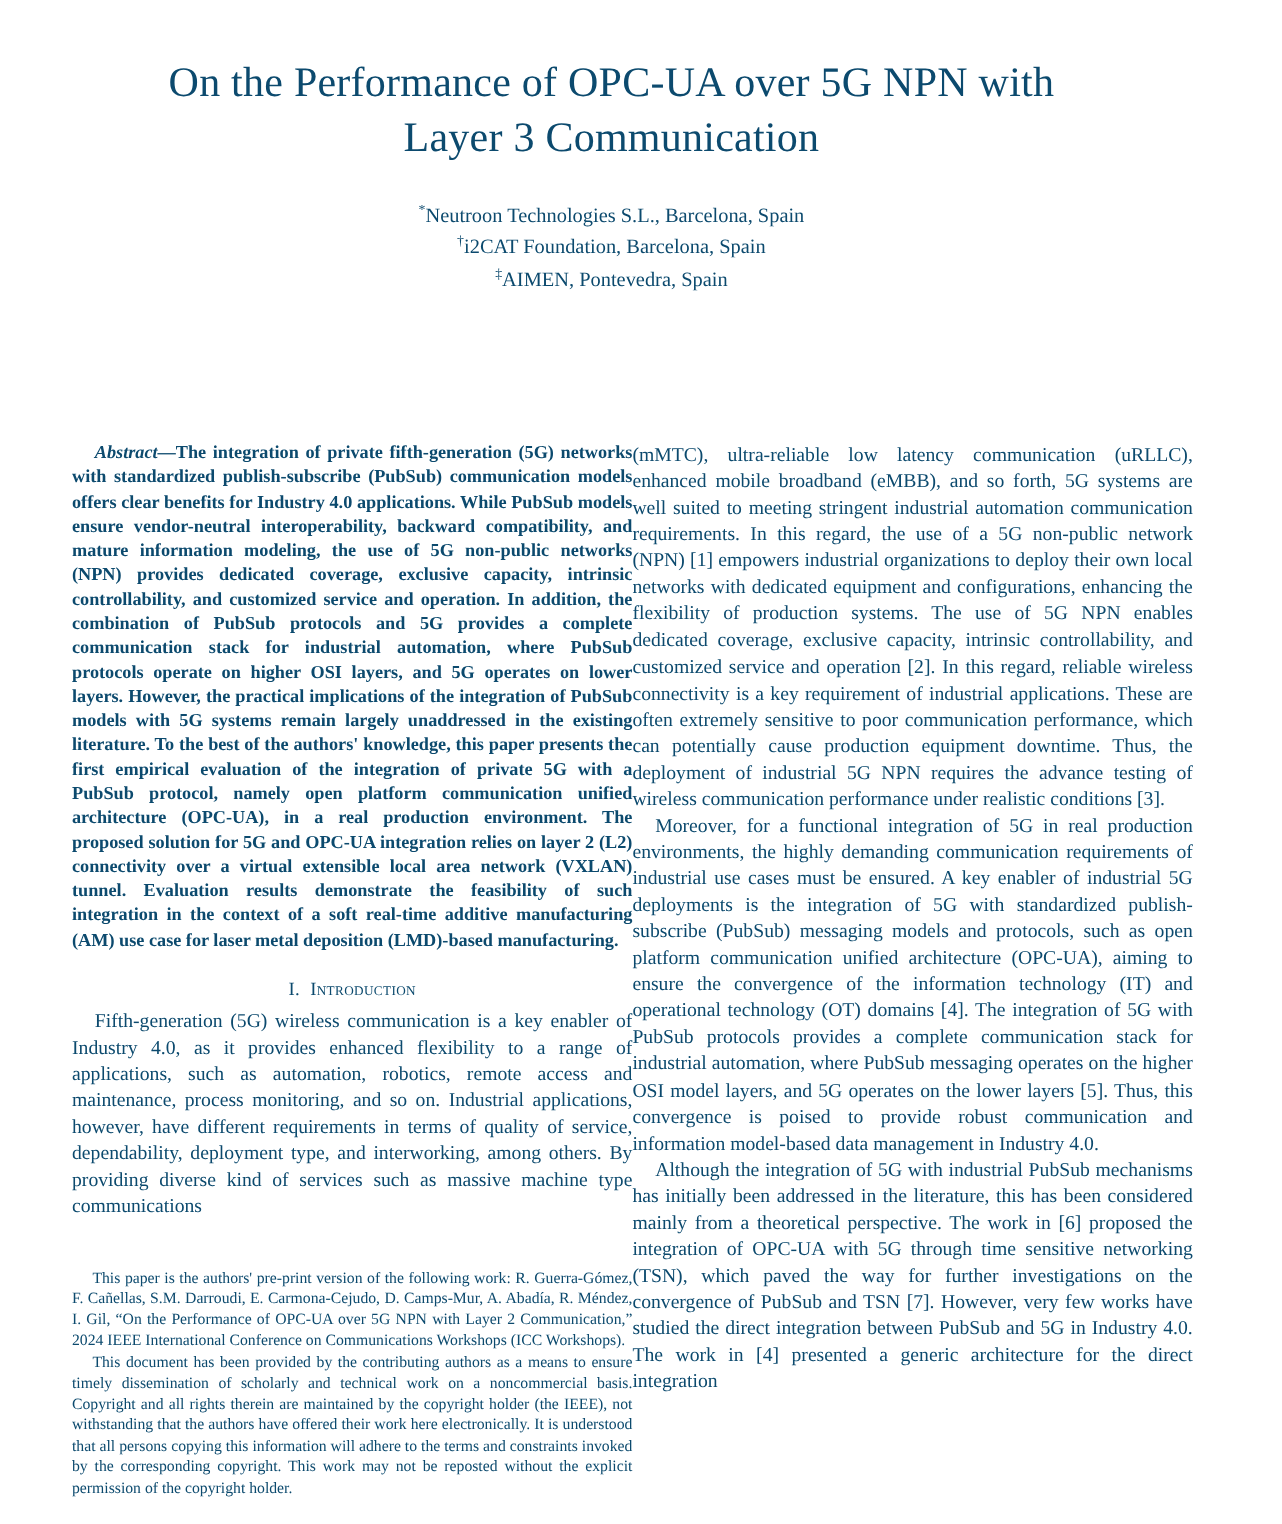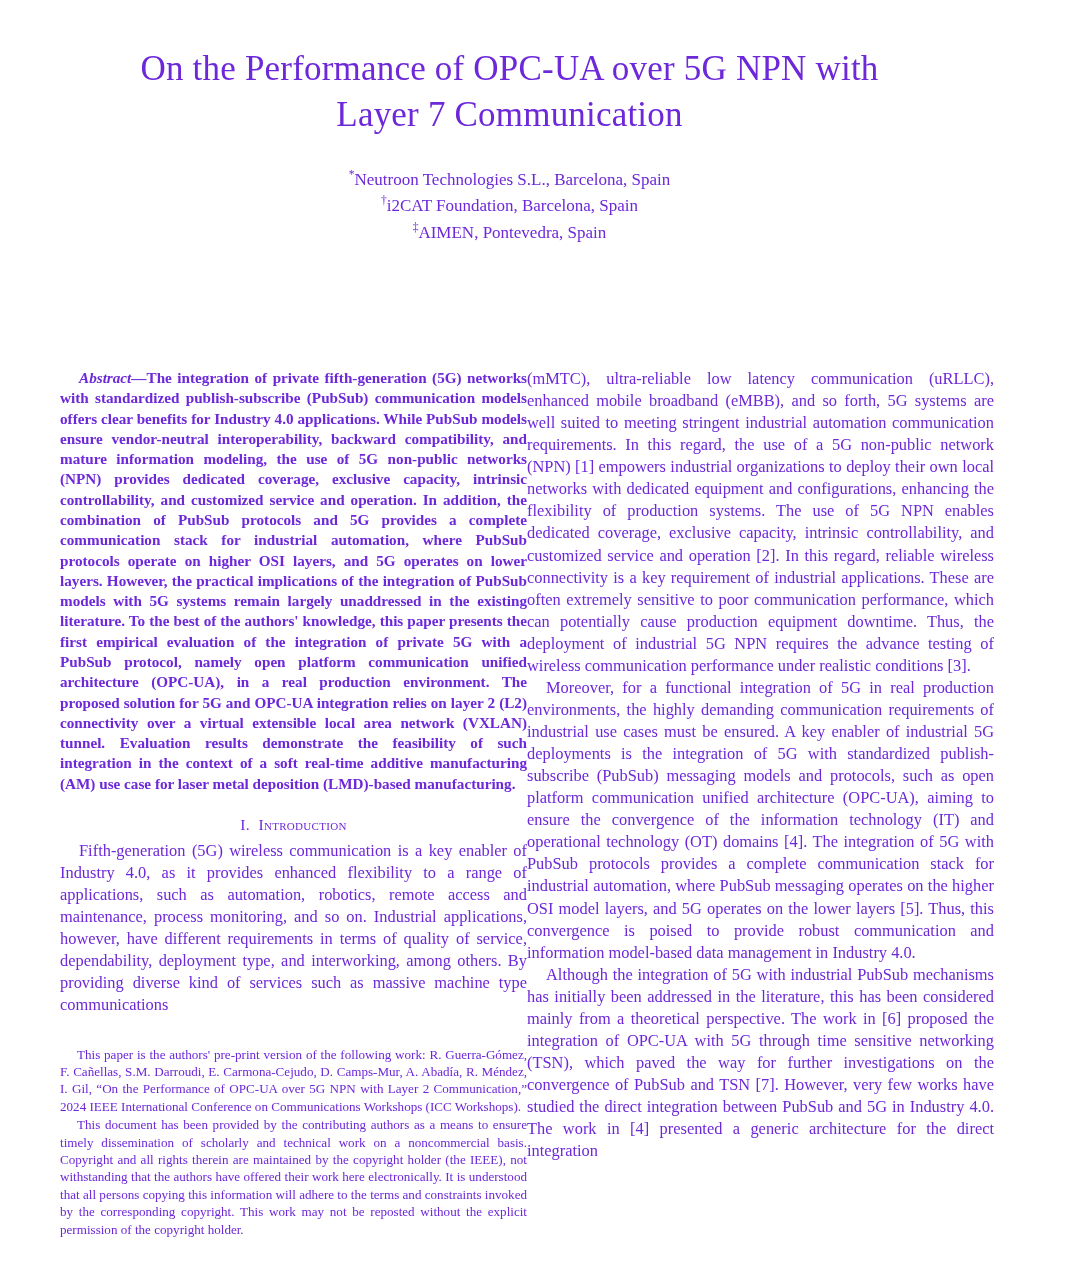--- a/index.html
+++ b/index.html
@@ -6,21 +6,21 @@
     margin: 0;
     padding: 0;
     background: #ffffff;
   }
   .page {
     position: relative;
     width: 1019px;
     height: 1270px;
     background: #ffffff;
     font-family: "Liberation Serif", "DejaVu Serif", serif;
-    color: #6d28d9;
+    color: #0c4a6e;
     overflow: hidden;
     box-sizing: border-box;
   }
 
   
   .titleblock {
     padding-top: 46px;
   }
   .paper-title {
     font-size: 35px;
@@ -106,40 +106,40 @@
     font-size: 16.4px;
     line-height: 1.345;
     text-indent: 19px;
   }
   .body-text.cont { text-indent: 0; }
 
   
   .footnote {
     position: absolute;
     left: 0;
-    bottom: 10px;
+    bottom: 0;
     width: 467px;
   }
   .footnote p {
     font-size: 13.1px;
     line-height: 1.33;
     text-indent: 17px;
     text-align: justify;
   }
   .footnote p + p { margin-top: 1px; }
 </style>
 </head>
 <body>
 
 <div class="page">
 
   <div class="titleblock">
     <h1 class="paper-title">
       <span class="tline">On the Performance of OPC-UA over 5G NPN with</span>
-      <span class="tline">Layer 7 Communication</span>
+      <span class="tline">Layer 3 Communication</span>
     </h1>
 
     <div class="authors">
     </div>
 
     <div class="affiliations">
       <span class="affline"><sup>*</sup><span>Neutroon Technologies S.L., Barcelona, Spain</span></span>
       <span class="affline"><sup>†</sup><span>i2CAT Foundation, Barcelona, Spain</span></span>
       <span class="affline"><sup>‡</sup><span>AIMEN, Pontevedra, Spain</span></span>
     </div>

